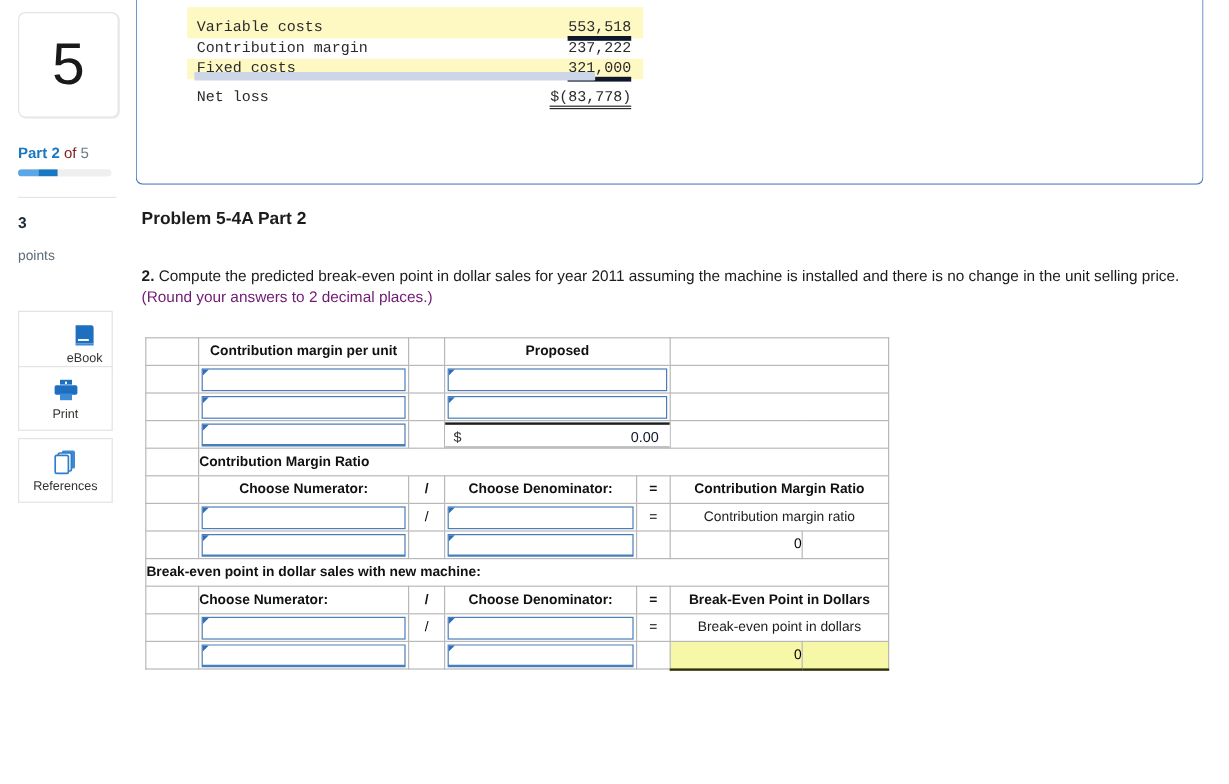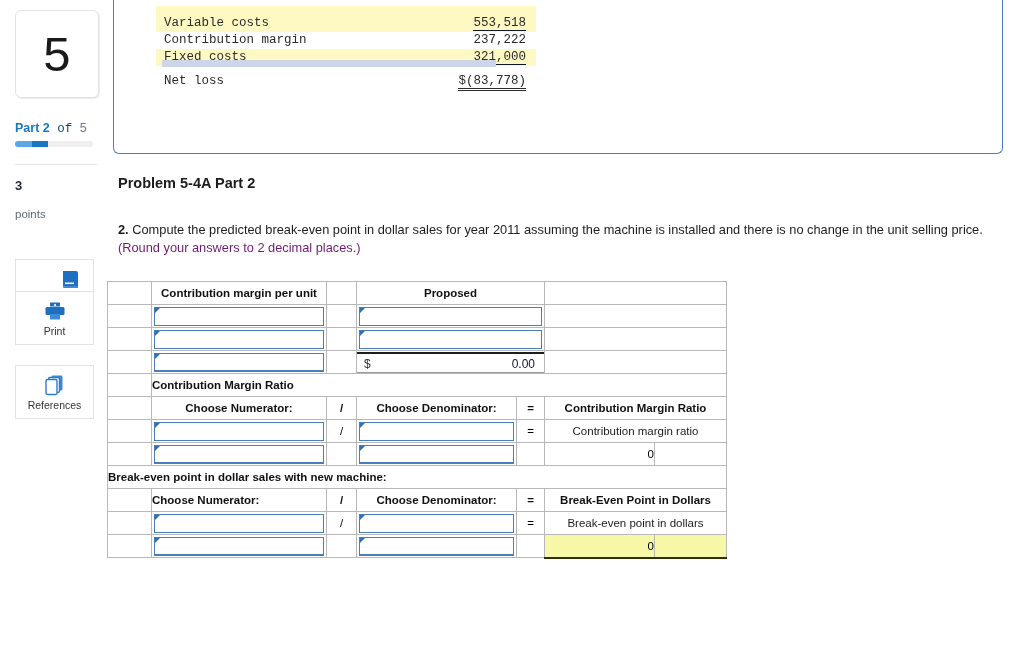--- a/index.html
+++ b/index.html
@@ -34,21 +34,21 @@
     font-weight: 400;
     line-height: 1;
     font-family: "Liberation Sans", sans-serif;
   }
   .part-line {
     position: absolute; left: 15px; top: 121px;
     font-size: 12.5px;
     white-space: nowrap;
   }
   .part-strong { color: #1878c4; font-weight: bold; }
-  .part-of { color: #0c4a6e; font-weight: normal; font-family: Liberation Mono, monospace; }
+  .part-of { color: #7f1d1d; font-weight: normal; }
   .part-tot { color: #6b7a87; font-weight: normal; }
 
   .progress-track {
     position: absolute; left: 15px; top: 141px;
     width: 78px; height: 6px;
     background: #efefef;
     border-radius: 3px;
     overflow: hidden;
   }
   .progress-seg1 {
@@ -81,21 +81,21 @@
     position: absolute; left: 15px;
     width: 79px; height: 54px;
     border: 1px solid #e3e3e3;
     background: #fff;
     display: flex; flex-direction: column;
     align-items: center; justify-content: center;
     cursor: pointer;
   }
   .tool-btn:nth-of-type(n) { }
   #tool-ebook { top: 259px; padding-left: 32px; }
-  #tool-print { top: 291px; }
+  #tool-print { top: 305px; }
   #tool-refs  { top: 365px; }
   .tool-label {
     font-size: 10.5px; color: #333; margin-top: 3px;
   }
   .tool-icon { height: 22px; display:flex; align-items:center; justify-content:center; }
 
   
   #top-card {
     position: absolute; left: 113px; top: -60px;
     width: 890px; height: 214px;
@@ -115,21 +115,21 @@
     font-family: "Liberation Mono", monospace;
     font-size: 12.5px;
     color: #2b2b2b;
   }
   .stmt-row.shade { background: #fef9c3; }
   .stmt-label { position: absolute; left: 8px; top: 1px; }
   .stmt-val {
     position: absolute; right: 10px; top: 1px;
     text-align: right;
   }
-  .stmt-val.ul-single { border-bottom: 1px solid #0f172a; padding-bottom: 0px; text-align: center; }
+  .stmt-val.ul-single { border-bottom: 4px solid #0f172a; padding-bottom: 0px; text-align: center; }
   .stmt-val.ul-double {
     border-bottom: 3px double #2b2b2b; padding-bottom: 0px;
   }
   .stmt-row.clip { height: 9px; overflow: hidden; }
   .stmt-row.gap { height: 7px; }
   .stmt-scrollbar {
     position: absolute; left: 48px; top: 120px;
     width: 334px; height: 7px;
     background: #ccd6e8;
     border-radius: 1px;
@@ -143,21 +143,21 @@
   #problem-body {
     position: absolute; left: 118px; top: 221px;
     width: 880px;
     font-size: 12.8px; color: #1c1c1c; line-height: 18px;
   }
   #problem-body b { font-weight: bold; }
   .red-note { color: #701a75; font-weight: normal; text-align: right; }
 
   
   #ans-table {
-    position: absolute; left: 107px; top: 281px;
+    position: absolute; left: 121px; top: 281px;
     border-collapse: collapse;
     font-size: 11.5px;
     table-layout: fixed;
   }
   #ans-table td {
     border: 1px solid #b8b8b8;
     padding: 0;
     height: 23px;
     background: #ffffff;
     vertical-align: middle;

